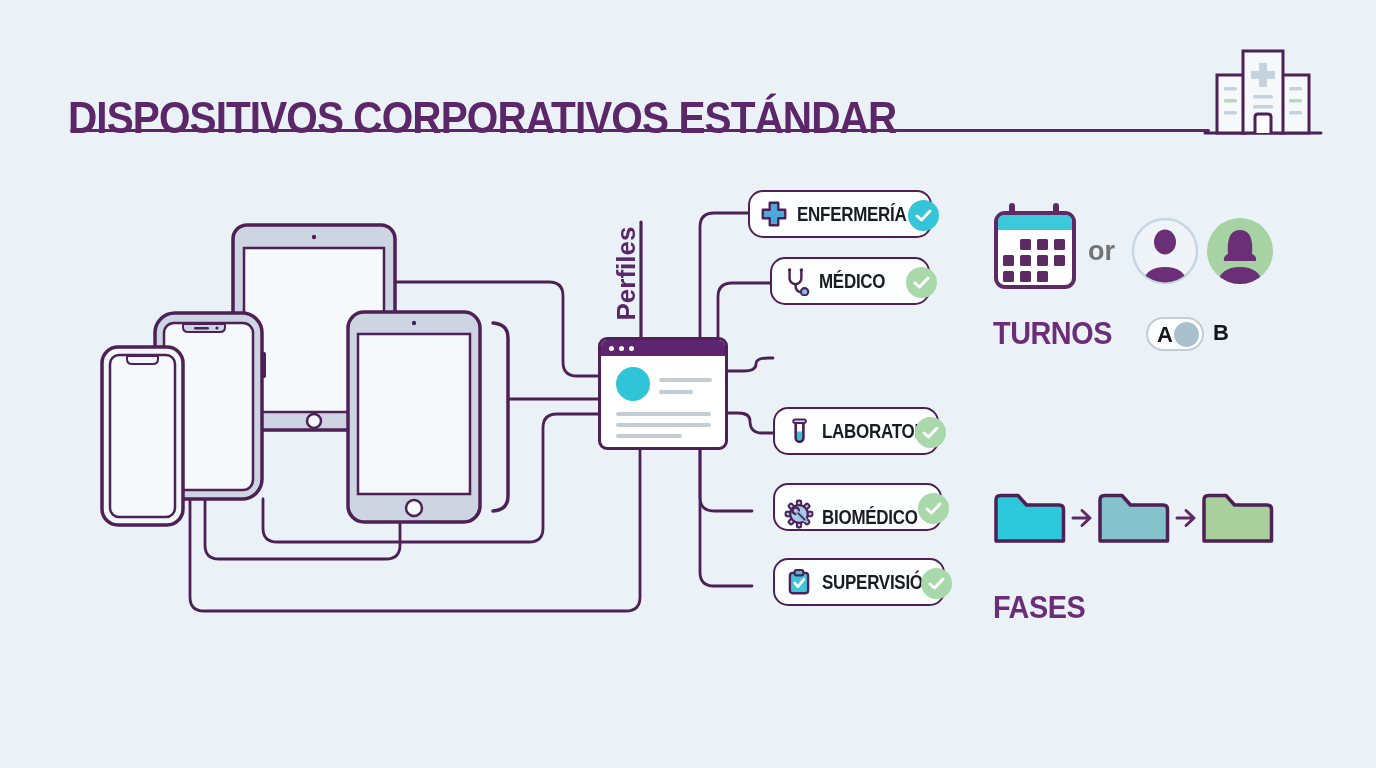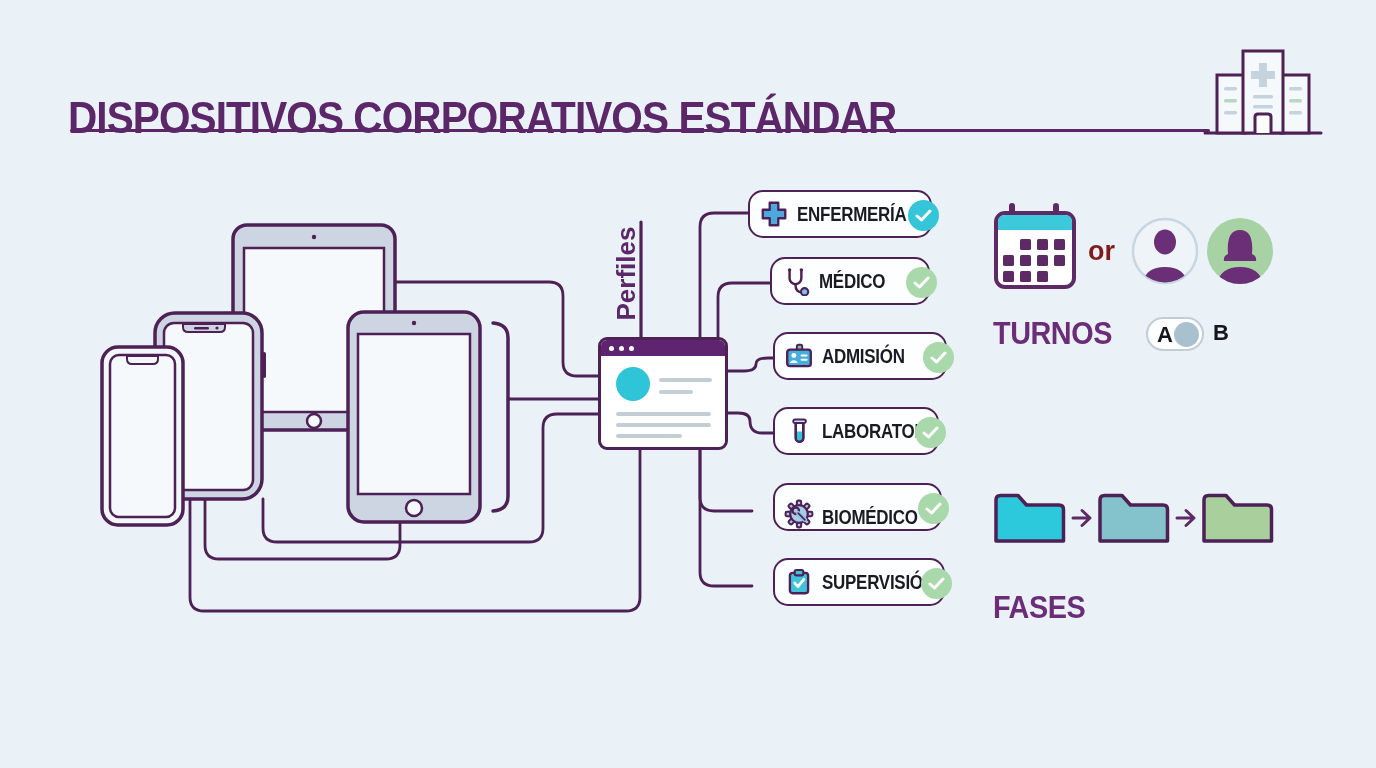--- a/index.html
+++ b/index.html
@@ -31,21 +31,21 @@
   .badge{position:absolute;height:48px;background:#fdfeff;border:2.5px solid #4e2156;border-radius:15px;
          box-sizing:border-box;display:flex;align-items:center;gap:8px;padding:0 26px 0 9px;z-index:3;}
   .badge-label{font-size:19.5px;font-weight:700;color:#1a1a22;white-space:nowrap;letter-spacing:-.3px;
                display:inline-block;transform:scaleX(.87);transform-origin:left center;}
   .badge-check{position:absolute;right:-9px;top:7.5px;width:31px;height:31px;border-radius:50%;
                display:flex;align-items:center;justify-content:center;}
   .badge-icon{flex:0 0 auto;display:block;}
 
   
   .abs{position:absolute;}
-  .or-label{font-size:27px;font-weight:600;color:#7f1d1d;z-index:2;}
+  .or-label{font-size:27px;font-weight:600;color:#737373;z-index:2;}
   .side-heading{font-size:31px;font-weight:800;color:#6b2d78;letter-spacing:-.5px;z-index:2;
                 transform:scaleX(.93);transform-origin:left center;}
   .toggle{position:absolute;left:1146px;top:317px;width:58px;height:34px;border:2px solid #c2cdd6;
           border-radius:18px;background:#fcfeff;box-sizing:border-box;z-index:3;}
   .toggle-a{position:absolute;left:9px;top:3px;font-size:22px;font-weight:600;color:#15151c;}
   .toggle-knob{position:absolute;right:3px;top:2.5px;width:25px;height:25px;border-radius:50%;background:#a9c1ce;}
   .toggle-b{position:absolute;left:1213px;top:320px;font-size:22px;font-weight:600;color:#15151c;z-index:2;}
 </style>
 </head>
 <body>
@@ -158,36 +158,20 @@
       <circle cx="22" cy="24" r="3.4" fill="#7cc0e8" stroke="#4e2156" stroke-width="2"></circle>
     </svg>
     <span class="badge-label">MÉDICO</span>
     <span class="badge-check" style="background: rgb(169, 216, 171);">
       <svg width="17" height="13" viewBox="0 0 17 13">
           <path d="M2 7 L6.5 11 L15 2" fill="none" stroke="#ffffff" stroke-width="3" stroke-linecap="round" stroke-linejoin="round"></path>
         </svg>
     </span>
   </div>
 
-  <div class="badge" style="left:773px;top:332px;width:174px;">
-    <svg class="badge-icon" width="30" height="30" viewBox="0 0 28 28">
-      <rect x="12" y="3.5" width="5" height="6" rx="1.5" fill="#7cc49c" stroke="#4e2156" stroke-width="1.8"></rect>
-      <rect x="3" y="8" width="22" height="15.5" rx="2.5" fill="#45aedd" stroke="#4e2156" stroke-width="2.2"></rect>
-      <circle cx="9.2" cy="13.5" r="2.3" fill="#ffffff"></circle>
-      <path d="M5.7 20.5 a3.6 3.4 0 0 1 7 0 z" fill="#ffffff"></path>
-      <rect x="15.5" y="12.5" width="6.5" height="2" rx="1" fill="#ffffff"></rect>
-      <rect x="15.5" y="16.5" width="6.5" height="2" rx="1" fill="#ffffff"></rect>
-    </svg>
-    <span class="badge-label">ADMISIÓN</span>
-    <span class="badge-check" style="background: rgb(169, 216, 171);">
-      <svg width="17" height="13" viewBox="0 0 17 13">
-          <path d="M2 7 L6.5 11 L15 2" fill="none" stroke="#ffffff" stroke-width="3" stroke-linecap="round" stroke-linejoin="round"></path>
-        </svg>
-    </span>
-  </div>
 
   <div class="badge" style="left:773px;top:407px;width:166px;">
     <svg class="badge-icon" width="30" height="30" viewBox="0 0 28 28">
       <path d="M11 6 v14.5 a3.5 3.5 0 0 0 7 0 V6" fill="#ffffff" stroke="#4e2156" stroke-width="2.2"></path>
       <path d="M11 14.5 h7 v6 a3.5 3.5 0 0 1 -7 0 z" fill="#35c5d8"></path>
       <path d="M11 6 v14.5 a3.5 3.5 0 0 0 7 0 V6" fill="none" stroke="#4e2156" stroke-width="2.2"></path>
       <rect x="8.6" y="3.2" width="11.8" height="3.4" rx="1.7" fill="#bfe6f2" stroke="#4e2156" stroke-width="1.8"></rect>
     </svg>
     <span class="badge-label">LABORATORIO</span>
     <span class="badge-check" style="background: rgb(169, 216, 171);">

